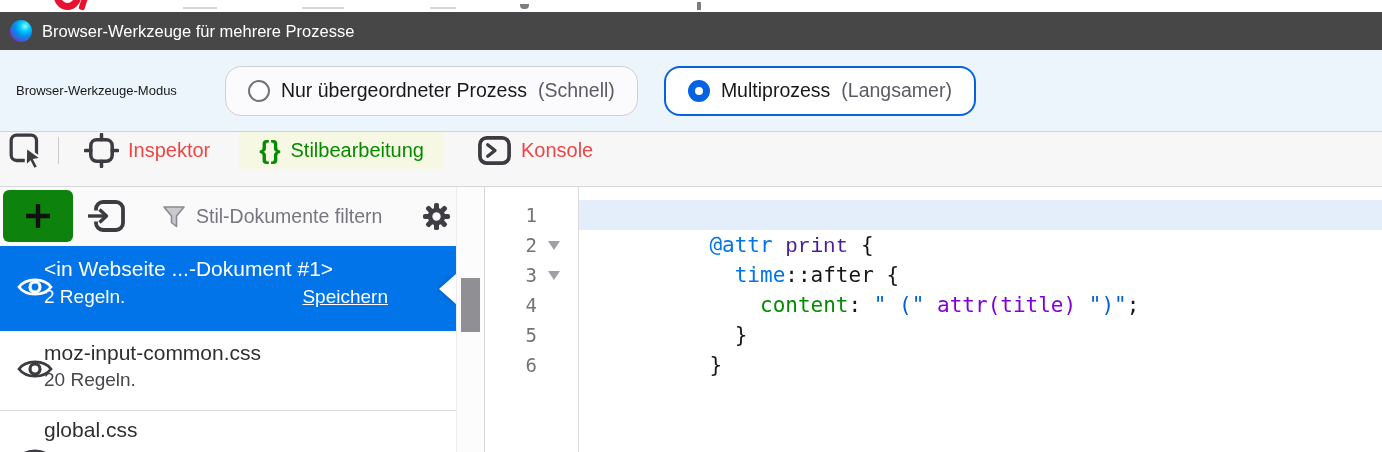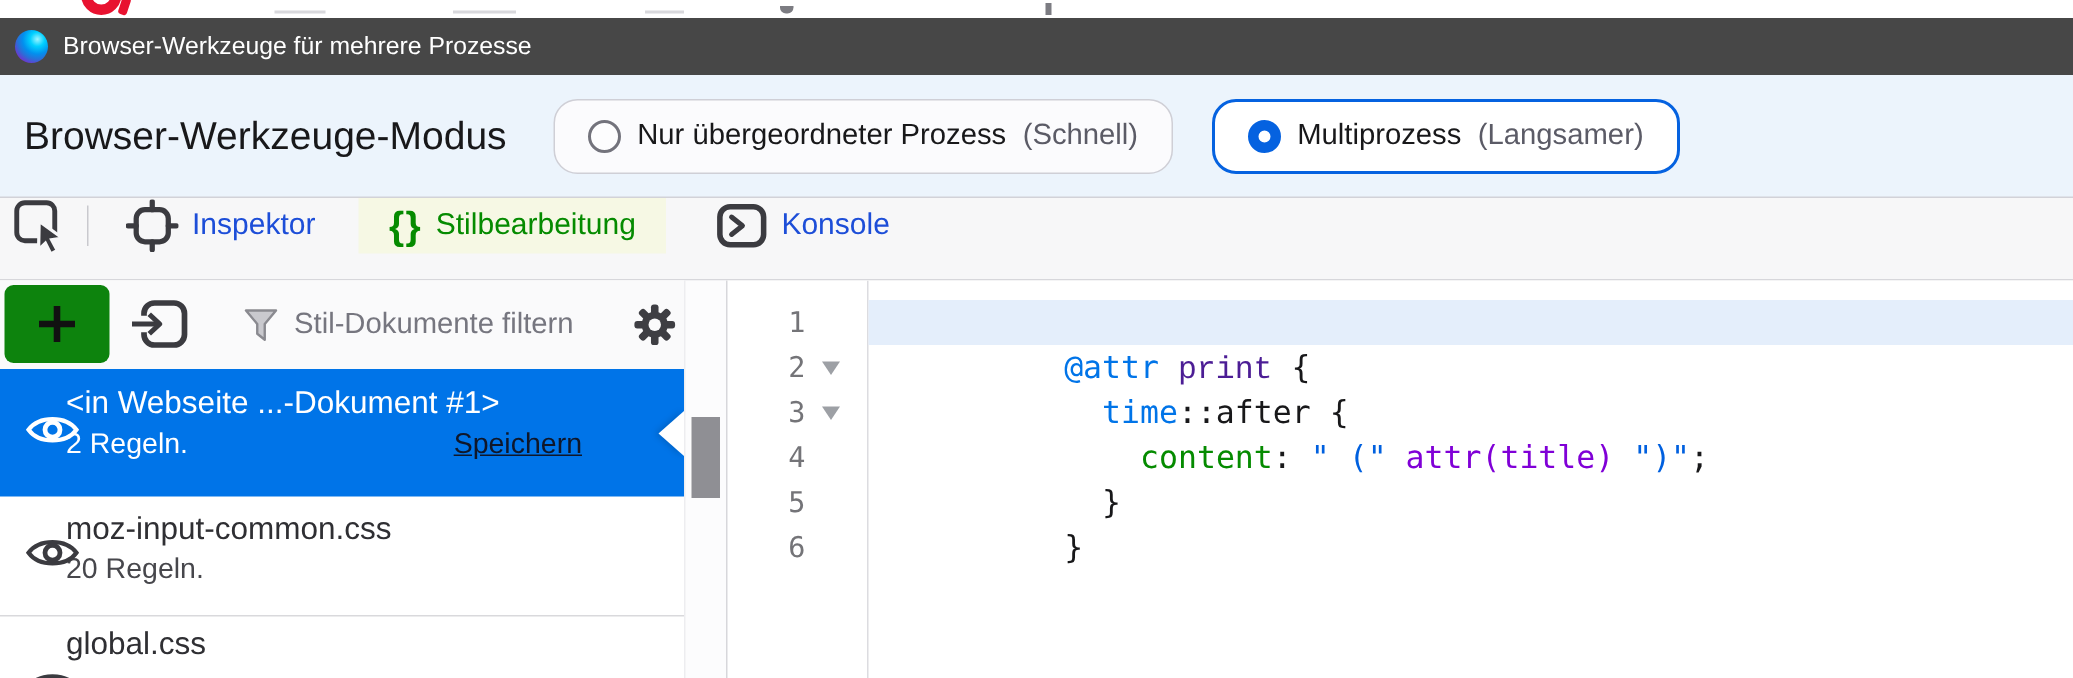--- a/index.html
+++ b/index.html
@@ -21,37 +21,37 @@
   
   .titlebar { height:38px; background:#474747; display:flex; align-items:center;
               padding:0 10px; gap:10px; }
   .ff-logo { width:22px; height:22px; border-radius:50%; flex:0 0 auto;
     background:radial-gradient(circle at 68% 28%, #9ff4ff 0%, #00d0ff 22%, #0290ee 45%, #2b6ed8 62%, #7a2ccd 82%, #531d9e 100%); }
   .title-text { color:#ffffff; font-size:16.5px; }
 
   
   .mode-row { height:82px; background:#ecf4fc; border-bottom:1px solid #d2d2d8;
               display:flex; align-items:center; padding-left:16px; }
-  .mode-label { font-size:26px; margin-right:31px; }
+  .mode-label { font-size:13px; margin-right:48px; }
   .mode-option { height:50px; border-radius:16px; display:flex; align-items:center;
                  gap:11px; padding:0 22px; font-size:19.5px; }
   .mode-option.unselected { background:#fbfbfd; border:1px solid #cfcfd6; margin-right:26px; }
   .mode-option.selected   { background:#ffffff; border:2px solid #0562e0; }
   .radio { width:22px; height:22px; border-radius:50%; flex:0 0 auto; }
   .radio.off { border:2px solid #73737c; background:#fdfdfe; }
   .radio.on  { border:7px solid #0562e0; background:#ffffff; }
   .hint { color:#5b5b66; }
 
   
   .tab-bar { height:55px; background:#f7f7f8; border-bottom:1px solid #d7d7db;
              display:flex; align-items:flex-start; }
   .tab, .picker-btn { height:37px; display:flex; align-items:center; }
   .picker-btn { width:50px; justify-content:center; margin-left:2px; }
   .tb-divider { width:1px; height:27px; background:#c9c9ce; margin:5px 6px 0 6px; }
-  .tab { gap:9px; font-size:20px; padding:0 17px; color:#1d4ed8; }
+  .tab { gap:9px; font-size:20px; padding:0 17px; color:#ef4444; }
   .tab.inspector { margin-left:2px; }
   .tab.active { background:#f6f8e4; color:#058b00; margin-left:12px; padding:0 20px; }
   .tab.console { margin-left:16px; }
   .braces { font-size:26px; font-weight:700; color:#058b00; line-height:1;
             position:relative; top:-1px; letter-spacing:1px; }
 
   
   .main { display:flex; height:266px; }
 
   .sidebar { width:456px; flex:0 0 auto; position:relative; background:#fff; }
@@ -71,21 +71,21 @@
   .sheet .eye { position:absolute; left:16px; top:50%; transform:translateY(-50%); color:#3b3b40; }
   .sheet-body { margin-left:44px; }
   .sheet-title { font-size:21px; white-space:nowrap; overflow:hidden; width:368px; color:#2f2f33; }
   .sheet-rules { font-size:19px; color:#47474c; margin-top:4px; }
 
   .sheet.selected { height:85px; background:#0074e8; color:#fff; padding-top:11px; }
   .sheet.selected .eye { color:#ffffff; }
   .sheet.selected .sheet-title { color:#fff; }
   .sheet.selected .sheet-meta { display:flex; justify-content:space-between;
                                 width:344px; margin-top:5px; font-size:19px; color:#fff; }
-  .save-link { color:#0f172a; text-decoration:underline; cursor:pointer;text-align:right; }
+  .save-link { color:#ffffff; text-decoration:underline; cursor:pointer;text-align:right; }
   .sel-arrow { position:absolute; right:0; top:50%; transform:translateY(-50%);
                width:0; height:0; border-top:15px solid transparent;
                border-bottom:15px solid transparent; border-right:17px solid #ffffff;
                filter:drop-shadow(-2px 0 2px rgba(0,0,0,.15)); }
 
   .sheet.plain { height:79px; padding-top:10px; }
   .list-divider { height:1px; background:#d9d9dc; width:456px; }
   .sheet.last { height:46px; padding-top:7px; }
   .sheet.last .eye { top:34px; transform:none; }
 

